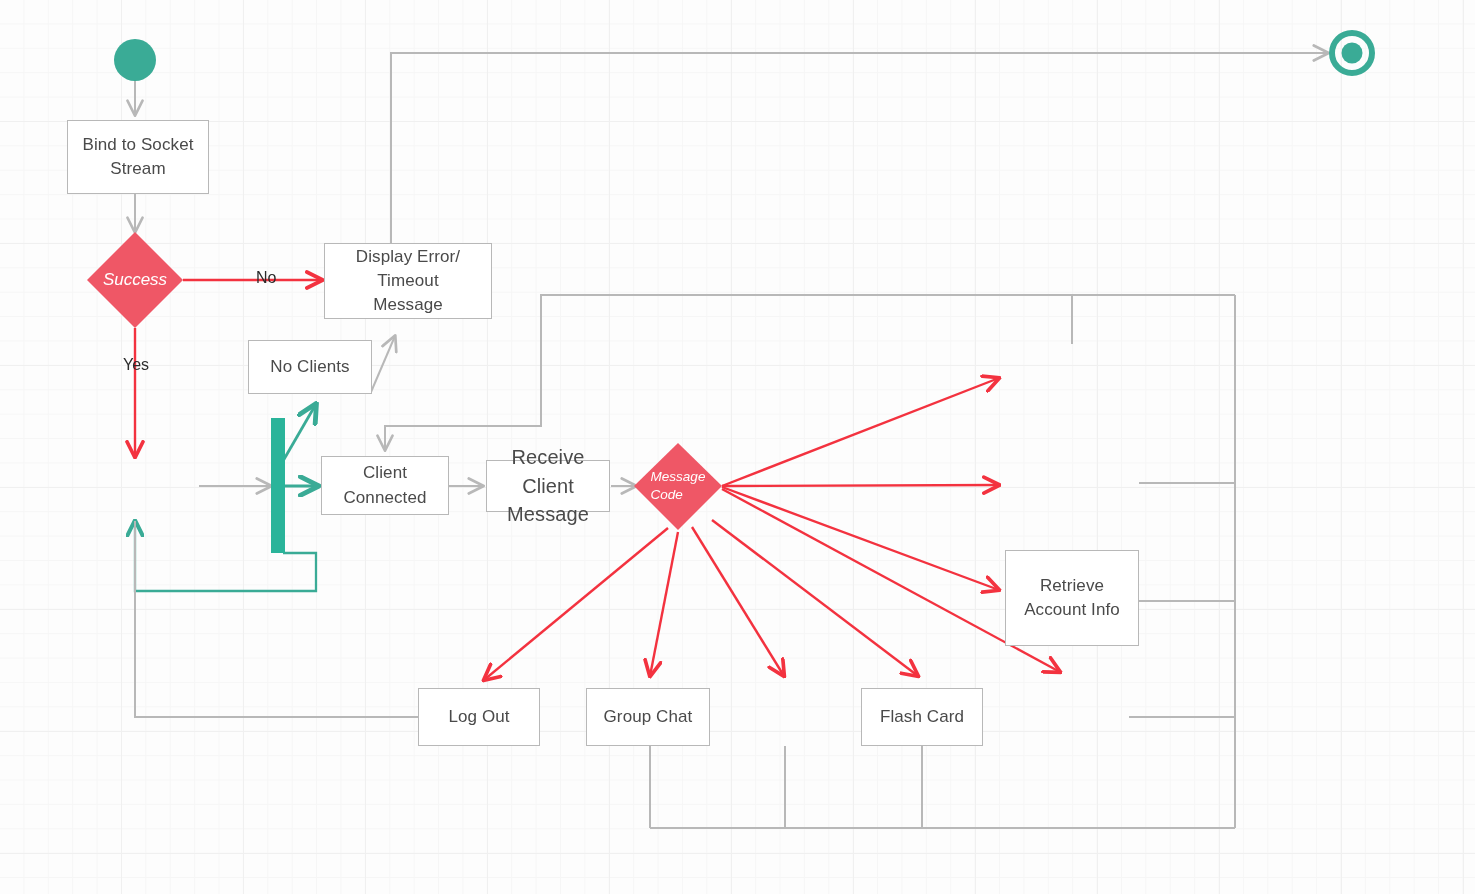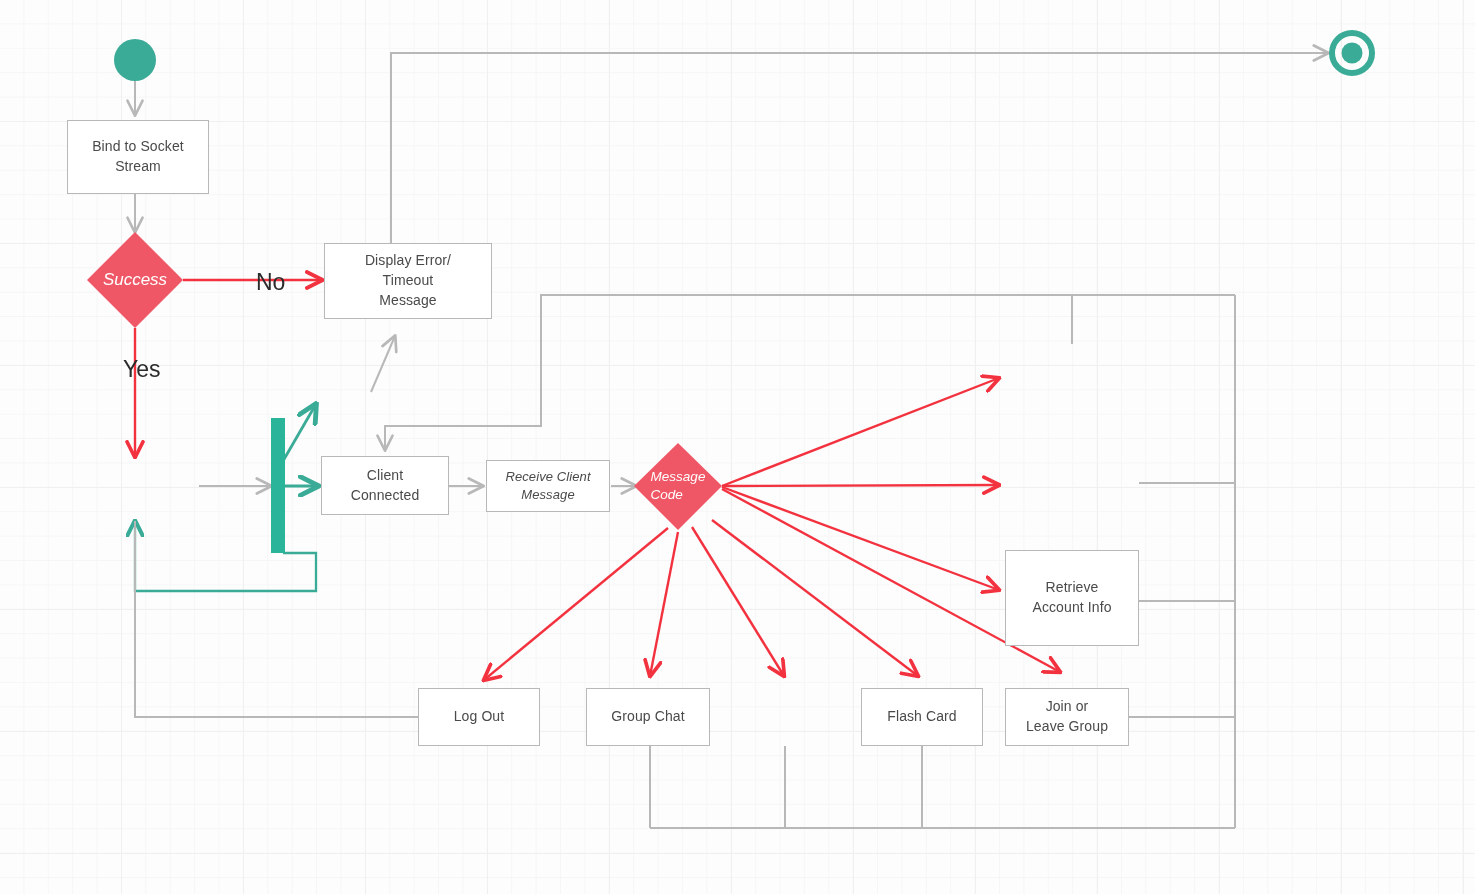--- a/index.html
+++ b/index.html
@@ -32,43 +32,43 @@
     position: absolute;
     background: #ffffff;
     border: 1.6px solid #b8b8b8;
     box-sizing: border-box;
     display: flex;
     align-items: center;
     justify-content: center;
     text-align: center;
     color: #4a4a4a;
     font-family: "Liberation Sans", sans-serif;
-    font-size: 14px;
+    font-size: 17px;
     line-height: 1.42;
     letter-spacing: 0.1px;
     white-space: pre-line;
   }
-  .node-box.small-text { font-size: 13px; font-style: italic; }
+  .node-box.small-text { font-size: 20px; }
   .diamond-label {
     position: absolute;
     display: flex;
     align-items: center;
     justify-content: center;
     text-align: left;
     color: #ffffff;
     pointer-events: none;
     white-space: pre-line;
     font-family: "Liberation Sans", sans-serif;
     font-style: italic;
   }
   .edge-label {
     position: absolute;
     color: #2b2b2b;
     font-family: "Liberation Sans", sans-serif;
-    font-size: 23px;
+    font-size: 16px;
     background: transparent;
     padding: 0 4px;
   }
 </style>
 </head>
 <body>
 
 <div id="canvas">
 
   <svg class="layer" viewBox="0 0 1475 894">
@@ -150,42 +150,41 @@
     <rect x="271" y="418" width="14" height="135" fill="#2ab49a"></rect>
   </svg>
 
   <div class="node-box" style="left:67px; top:120px; width:142px; height:74px;">Bind to Socket
 Stream</div>
 
   <div class="node-box" style="left:324px; top:243px; width:168px; height:76px;">Display Error/
 Timeout
 Message</div>
 
+  <div class="node-box" style="left:248px; top:340px; width:124px; height:54px;">No Clients</div>
 
 
   <div class="node-box" style="left:321px; top:456px; width:128px; height:59px;">Client
 Connected</div>
 
   <div class="node-box small-text" style="left:486px; top:460px; width:124px; height:52px;">Receive Client
 Message</div>
 
 
 
   <div class="node-box" style="left:1005px; top:550px; width:134px; height:96px;">Retrieve
 Account Info</div>
 
   <div class="node-box" style="left:418px; top:688px; width:122px; height:58px;">Log Out</div>
 
   <div class="node-box" style="left:586px; top:688px; width:124px; height:58px;">Group Chat</div>
 
 
   <div class="node-box" style="left:861px; top:688px; width:122px; height:58px;">Flash Card</div>
 
-  <div class="node-box" style="left:1005px; top:688px; width:124px; height:58px;">Join or
-Leave Group</div>
 
   <div class="diamond-label" style="left:87px; top:264px; width:96px; height:32px; font-size:17px;">Success</div>
 
   <div class="diamond-label" style="left:634px; top:462px; width:88px; height:48px; font-size:13.5px; line-height:1.35;">Message
 Code</div>
 
   <div class="edge-label" style="left:252px; top:269px;">No</div>
 
   <div class="edge-label" style="left:119px; top:356px;">Yes</div>
 

